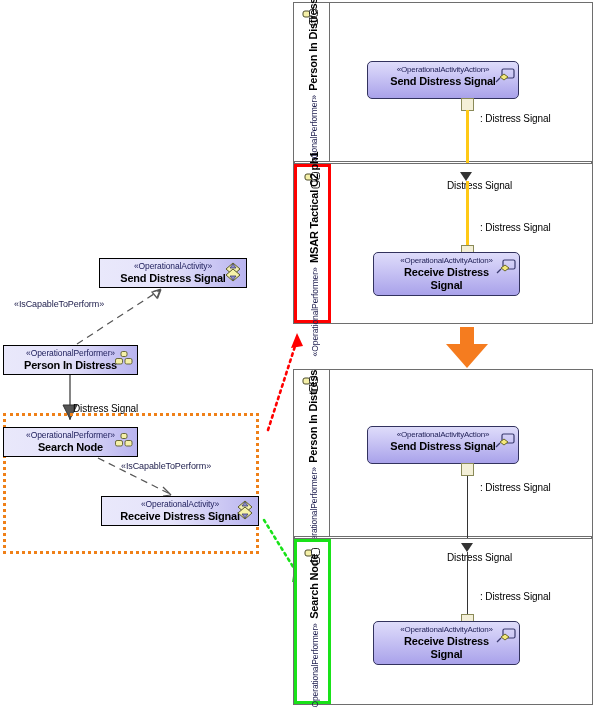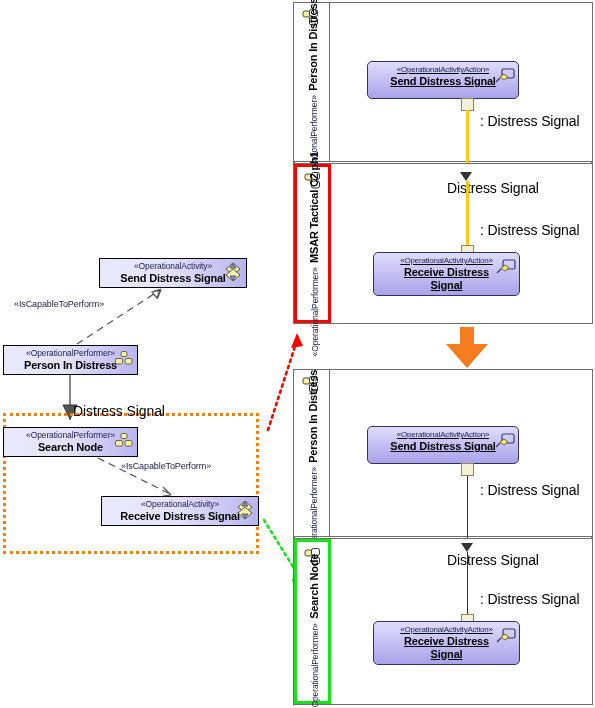--- a/index.html
+++ b/index.html
@@ -13,21 +13,21 @@
   .cls .stereo{font-size:8.5px;color:#21215e;text-align:center;line-height:11px;
                margin-top:2px;letter-spacing:-0.1px;}
   .cls .nm{font-size:11px;font-weight:bold;color:#000;text-align:center;
            line-height:13px;letter-spacing:-0.2px;}
   .cls .icn{position:absolute;right:4px;top:3px;}
 
   
   .act{position:absolute;box-sizing:border-box;border:1px solid #32325e;
        border-radius:5px;
        background:linear-gradient(to bottom,#dedcfa 0%,#cfcbf6 30%,#a9a2ea 100%);
-       overflow:hidden;text-decoration:underline;}
+       overflow:hidden;}
   .act .stereo{font-size:8px;color:#1f1f55;text-align:center;line-height:10px;
                margin-top:3px;letter-spacing:-0.2px;}
   .act .nm{font-size:11px;font-weight:bold;color:#000;text-align:center;
            line-height:12.5px;letter-spacing:-0.2px;}
   .act .icn{position:absolute;right:3px;top:6px;}
 
   
   .frame{position:absolute;box-sizing:border-box;border:2px solid #6e6e6e;background:#fff;}
   .lane{position:absolute;box-sizing:border-box;border:1px solid #6e6e6e;background:#fff;}
   .lanehead{position:absolute;left:0;top:0;box-sizing:border-box;
@@ -40,21 +40,21 @@
   .vtxt .stereo{font-size:8.5px;color:#1c1c4d;letter-spacing:-0.1px;}
   .vtxt .nm{font-size:11px;font-weight:bold;color:#000;letter-spacing:-0.2px;}
 
   
   .pin{position:absolute;box-sizing:border-box;width:13px;height:13px;
        border:1px solid #8a8a58;background:#f4f0d8;}
 
   
   .vline{position:absolute;background:#333;width:1px;}
   .vline.yel{background:#ffc916;width:3px;}
-  .lbl{position:absolute;font-size:14px;color:#000;white-space:nowrap;
+  .lbl{position:absolute;font-size:10px;color:#000;white-space:nowrap;
        letter-spacing:-0.1px;}
   .lbl.sm{font-size:9px;color:#22224f;text-align:right;}
   .arrow-dn{position:absolute;width:0;height:0;border-left:6px solid transparent;
             border-right:6px solid transparent;border-top:9px solid #333;}
   .bigarrow{position:absolute;}
   .orangebox{position:absolute;box-sizing:border-box;
              border:3px dotted #ef8018;}
   svg{display:block;overflow:visible;}
 </style>
 </head>

